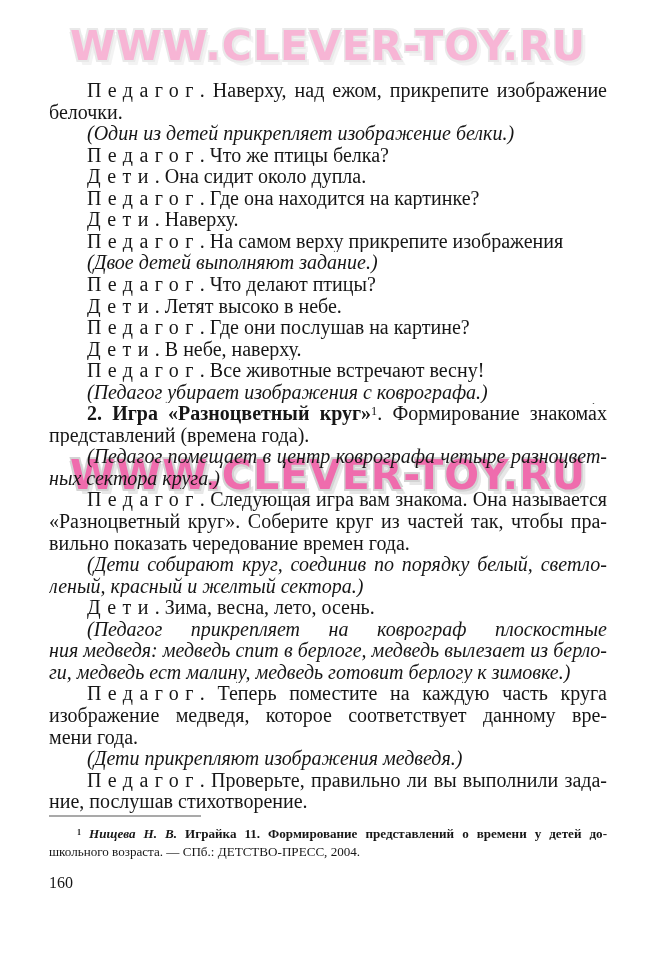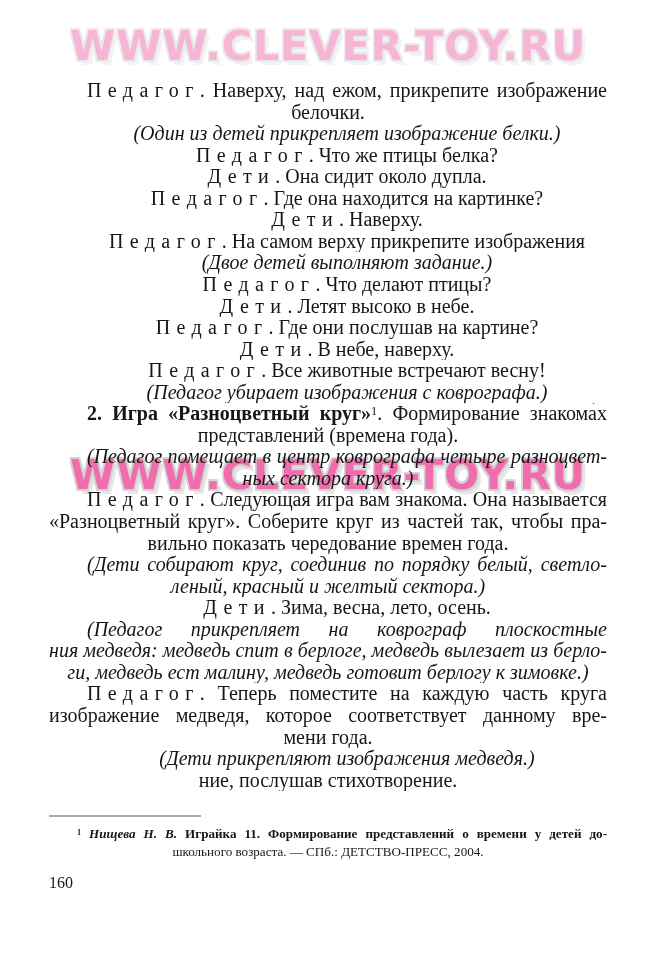--- a/index.html
+++ b/index.html
@@ -17,21 +17,20 @@
     left: 49px;
     top: 80px;
     width: 558px;
     font-size: 20px;
     line-height: 21.55px;
     z-index: 2;
   }
   .line {
     max-height: 21.6px;
     overflow: hidden;
-    text-align: center;
   }
   .in { text-indent: 38px; }
   .j  { text-align: justify; text-align-last: justify; }
   .seg-sp { letter-spacing: 0.32em; }
   .seg-i  { font-style: italic; }
   .seg-b  { font-weight: bold; }
   sup.seg-sup {
     font-size: 0.62em;
     line-height: 0;
     position: relative;
@@ -122,20 +121,21 @@
       <div class="line in j"><span class="seg-i">(Дети собирают круг, соединив по порядку белый, светло-зе-</span></div>
       <div class="line"><span class="seg-i">леный, красный и желтый сектора.)</span></div>
       <div class="line in"><span class="seg-sp">Дети</span><span class="seg-n">. Зима, весна, лето, осень.</span></div>
       <div class="line in j"><span class="seg-i">(Педагог прикрепляет на коврограф плоскостные изображе-</span></div>
       <div class="line j"><span class="seg-i">ния медведя: медведь спит в берлоге, медведь вылезает из берло-</span></div>
       <div class="line"><span class="seg-i">ги, медведь ест малину, медведь готовит берлогу к зимовке.)</span></div>
       <div class="line in j"><span class="seg-sp">Педагог</span><span class="seg-n">. Теперь поместите на каждую часть круга</span></div>
       <div class="line j"><span class="seg-n">изображение медведя, которое соответствует данному вре-</span></div>
       <div class="line"><span class="seg-n">мени года.</span></div>
       <div class="line in"><span class="seg-i">(Дети прикрепляют изображения медведя.)</span></div>
+      <div class="line in j"><span class="seg-sp">Педагог</span><span class="seg-n">. Проверьте, правильно ли вы выполнили зада-</span></div>
       <div class="line"><span class="seg-n">ние, послушав стихотворение.</span></div>
     </main>
 
   <div class="footnote-rule"></div>
 
   <div class="footnote">
       <div class="line in j"><sup class="seg-sup">1</sup><span class="seg-i"> Нищева Н. В.</span><span class="seg-n"> Играйка 11. Формирование представлений о времени у детей до-</span></div>
       <div class="line"><span class="seg-n">школьного возраста. — СПб.: ДЕТСТВО-ПРЕСС, 2004.</span></div>
     </div>
 

